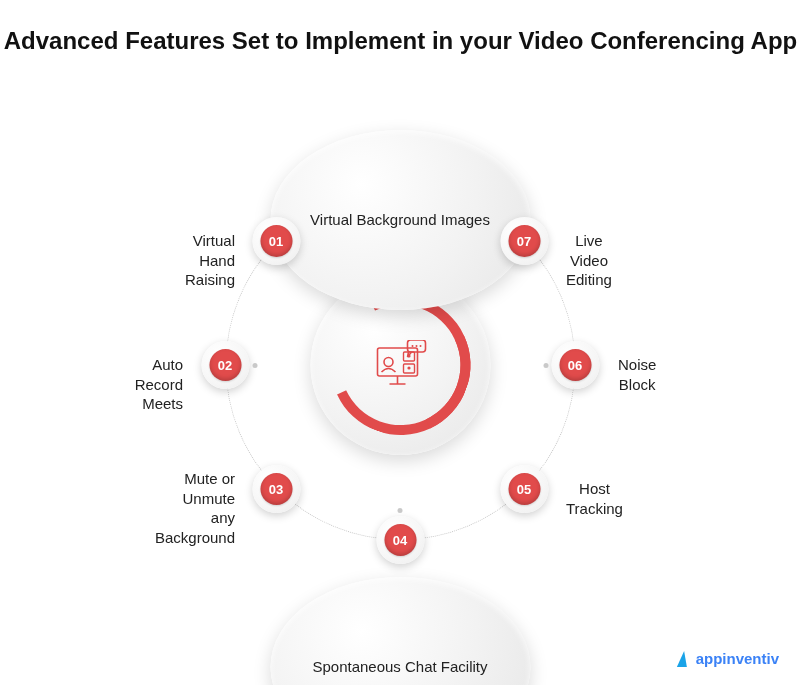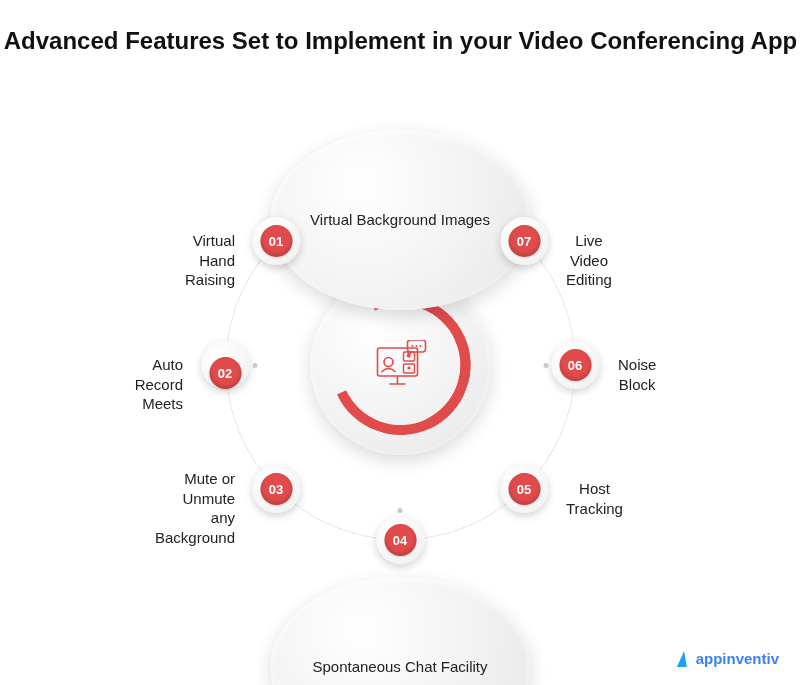--- a/index.html
+++ b/index.html
@@ -209,21 +209,21 @@
     <div class="node-inner">04</div>
   </div>
   <div class="label center" style="left:0px; top:212px; width:260px;">Spontaneous Chat Facility</div>
 
   <div class="node" style="left:-124px; top:124px;">
     <div class="node-inner">03</div>
   </div>
   <div class="label left" style="right:166px; left:auto; top:104px; position:absolute;">Mute or Unmute
 any Background</div>
 
-  <div class="node" style="left:-175px; top:0px;align-items:flex-end;">
+  <div class="node" style="left:-175px; top:0px;">
     <div class="tick-dot" style="top:50%;margin-top:-2.5px;right:-8px;"></div>
     <div class="node-inner">02</div>
   </div>
   <div class="label left" style="right:218px; left:auto; top:-10px; position:absolute;">Auto Record Meets</div>
 
   <div class="node" style="left:-124px; top:-124px;">
     <div class="node-inner">01</div>
   </div>
   <div class="label left" style="right:166px; left:auto; top:-134px; position:absolute;">Virtual Hand Raising</div>
 </div>

